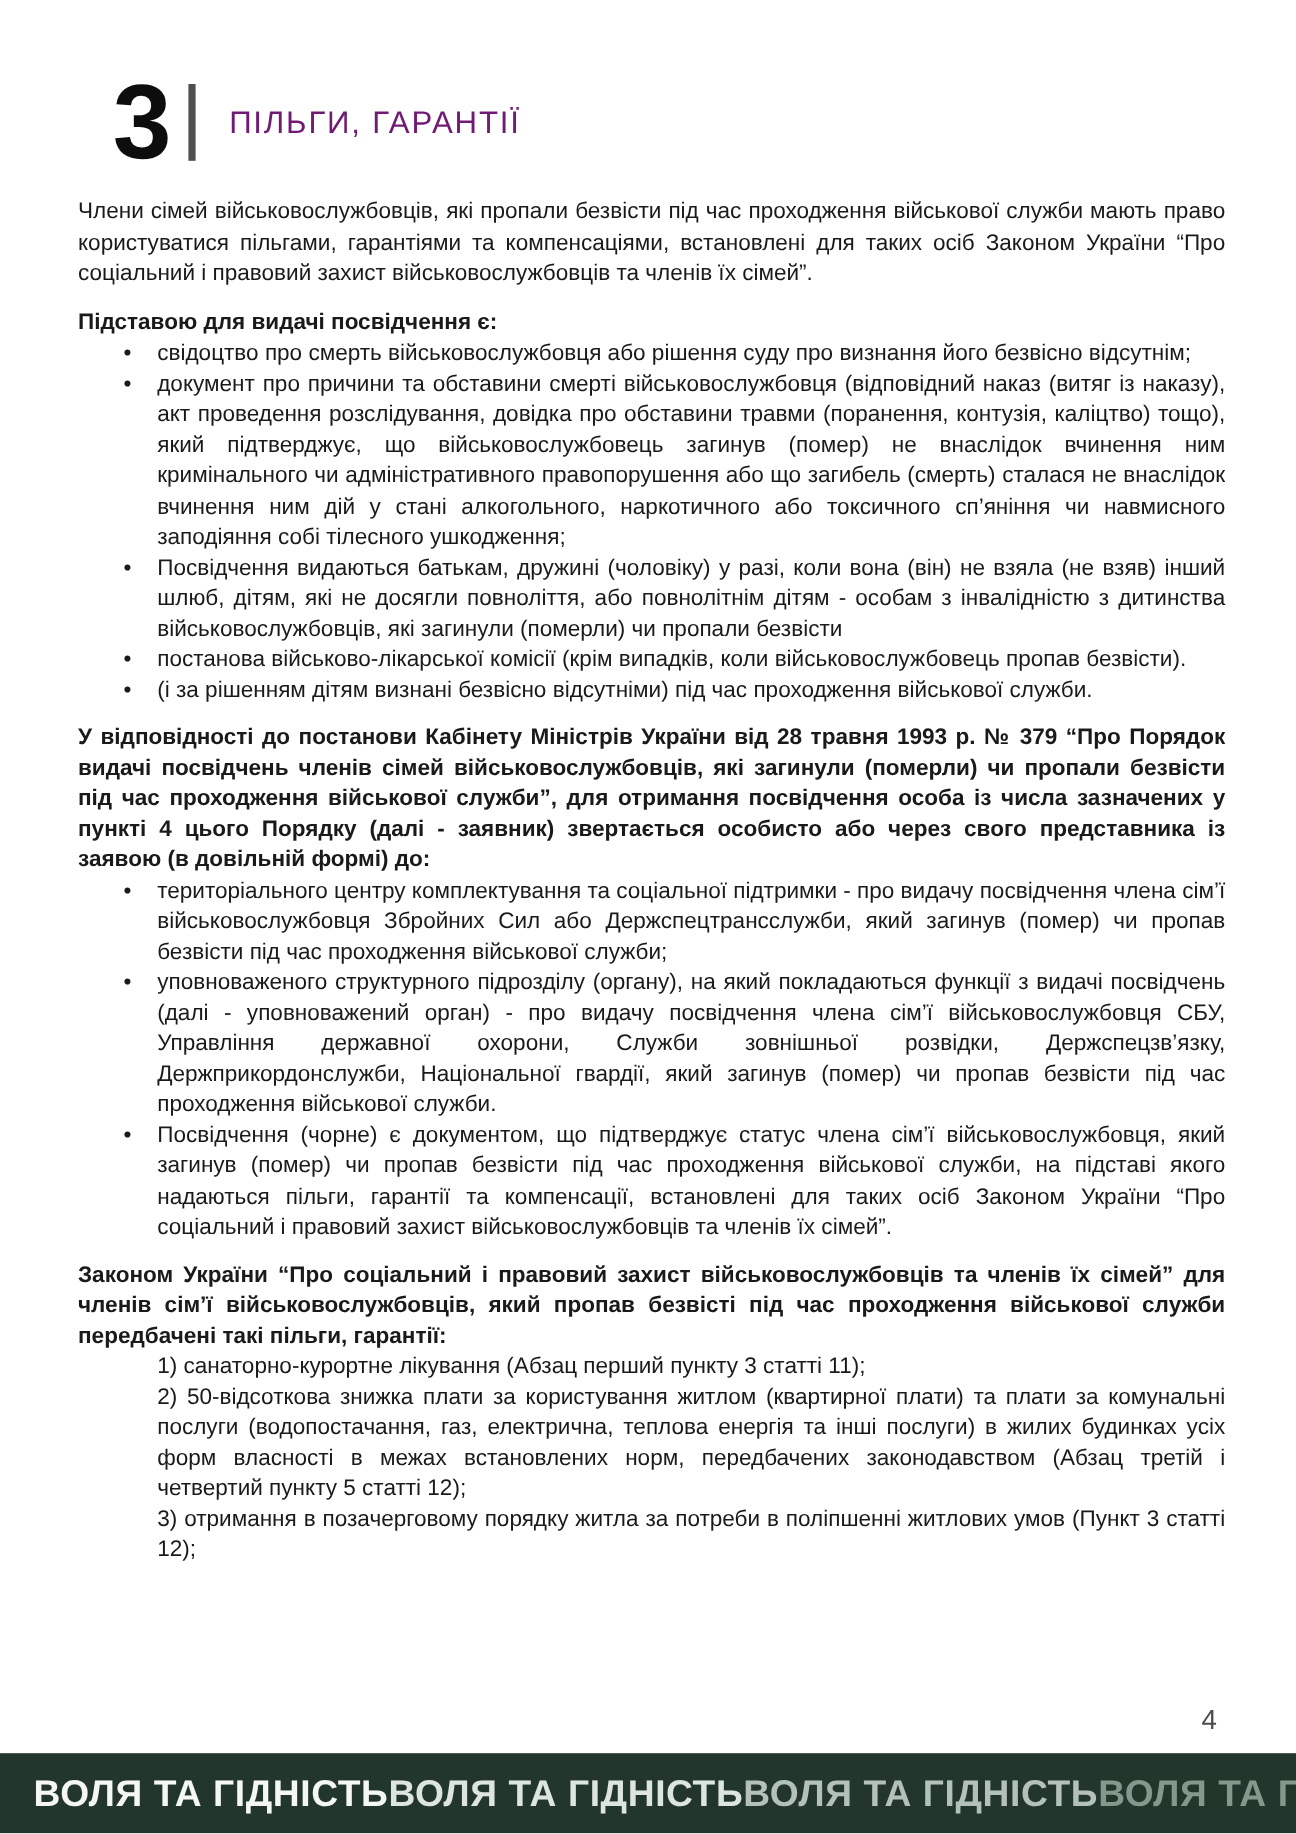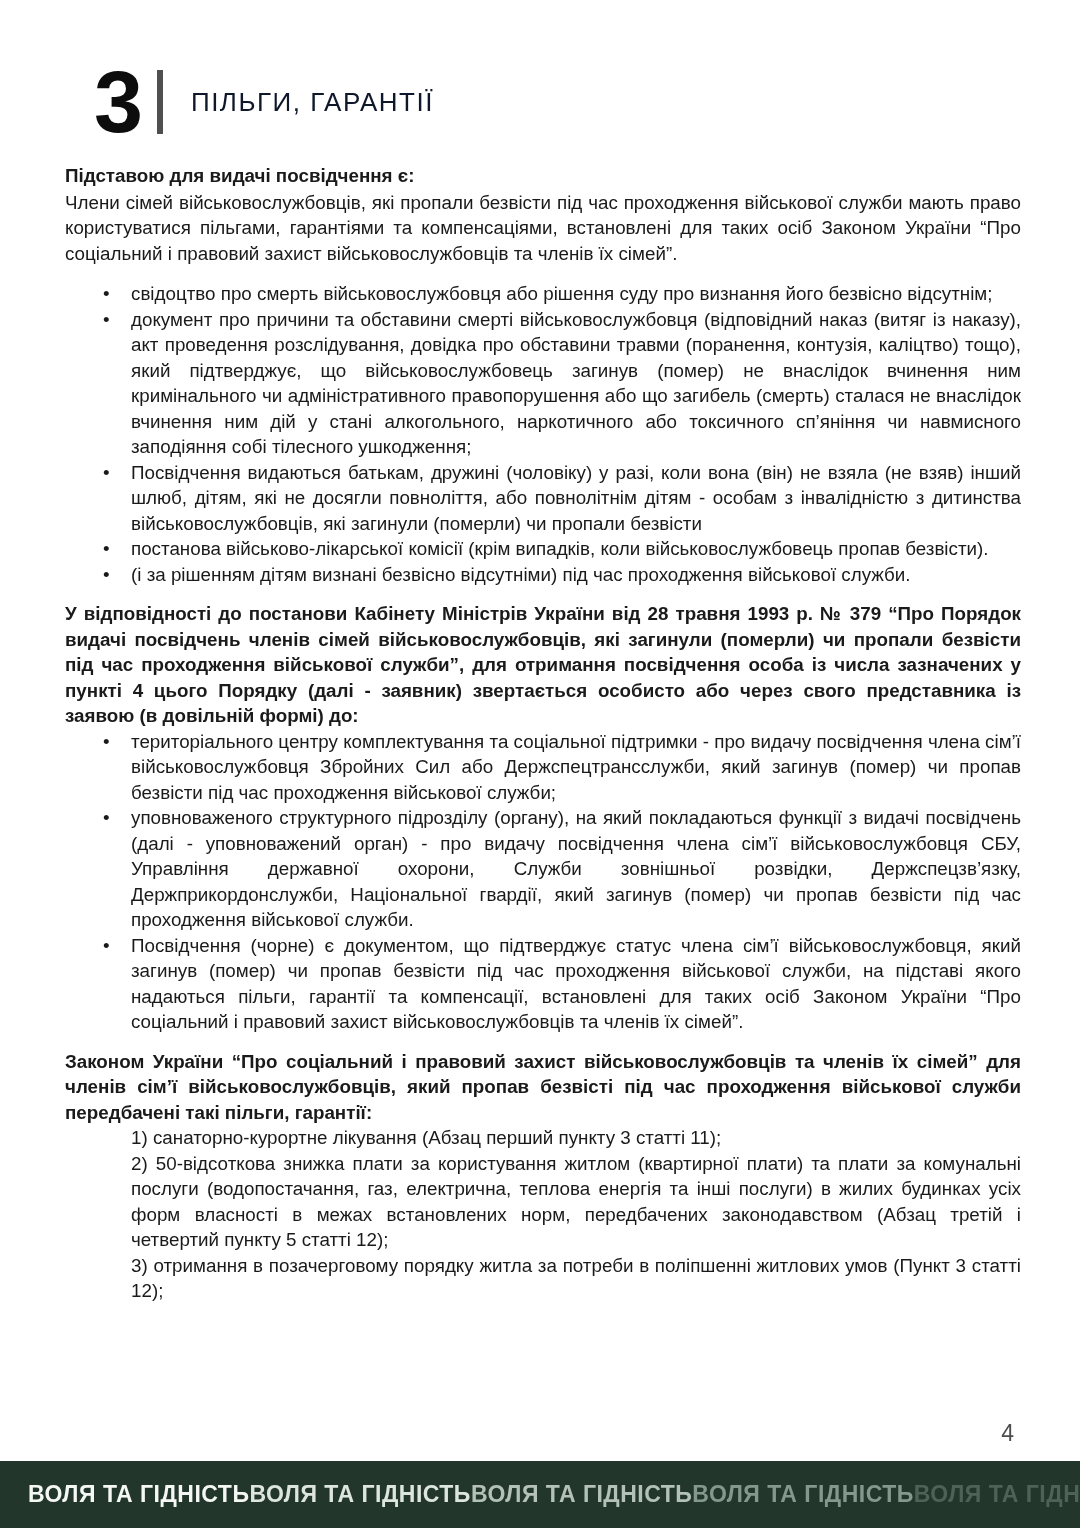--- a/index.html
+++ b/index.html
@@ -33,21 +33,21 @@
   }
   .chapter-bar {
     width: 6px;
     height: 64px;
     background: #4f4f4f;
     margin-left: 16px;
     margin-right: 28px;
   }
   .chapter-title {
     font-size: 26px;
-    color: #0f172a;
+    color: #701a75;
     letter-spacing: 1.5px;
     font-weight: 400;
   }
   
   .content {
     position: absolute;
     top: 163px;
     left: 65px;
     width: 956px;
     font-size: 18.8px;
@@ -93,43 +93,43 @@
     bottom: 0;
     height: 67px;
     background: #22362c;
     display: flex;
     align-items: center;
     justify-content: space-between;
     padding: 0 28px;
     box-sizing: border-box;
   }
   .footer span {
-    font-size: 23px;
+    font-size: 31px;
     font-weight: bold;
     letter-spacing: 0.5px;
     white-space: nowrap;
     text-align: center;
   }
 </style>
 </head>
 <body>
 
 <div class="page">
 
   <header class="chapter-header">
     <div class="chapter-number">3</div>
     <div class="chapter-bar"></div>
     <div class="chapter-title">ПІЛЬГИ, ГАРАНТІЇ</div>
   </header>
 
   <main class="content">
 
+    <p class="para">Члени сімей військовослужбовців, які пропали безвісти під час проходження військової служби мають право користуватися пільгами, гарантіями та компенсаціями, встановлені для таких осіб Законом України “Про соціальний і правовий захист військовослужбовців та членів їх сімей”.</p>
+
     <p class="para bold heading">Підставою для видачі посвідчення є:</p>
-
-    <p class="para">Члени сімей військовослужбовців, які пропали безвісти під час проходження військової служби мають право користуватися пільгами, гарантіями та компенсаціями, встановлені для таких осіб Законом України “Про соціальний і правовий захист військовослужбовців та членів їх сімей”.</p>
     <ul class="bullets">
       <li>свідоцтво про смерть військовослужбовця або рішення суду про визнання його безвісно відсутнім;</li>
       <li>документ про причини та обставини смерті військовослужбовця (відповідний наказ (витяг із наказу), акт проведення розслідування, довідка про обставини травми (поранення, контузія, каліцтво) тощо), який підтверджує, що військовослужбовець загинув (помер) не внаслідок вчинення ним кримінального чи адміністративного правопорушення або що загибель (смерть) сталася не внаслідок вчинення ним дій у стані алкогольного, наркотичного або токсичного сп’яніння чи навмисного заподіяння собі тілесного ушкодження;</li>
       <li>Посвідчення видаються батькам, дружині (чоловіку) у разі, коли вона (він) не взяла (не взяв) інший шлюб, дітям, які не досягли повноліття, або повнолітнім дітям - особам з інвалідністю з дитинства військовослужбовців, які загинули (померли) чи пропали безвісти</li>
       <li>постанова військово-лікарської комісії (крім випадків, коли військовослужбовець пропав безвісти).</li>
       <li>(і за рішенням дітям визнані безвісно відсутніми) під час проходження військової служби.</li>
     </ul>
 
     <p class="para bold tight">У відповідності до постанови Кабінету Міністрів України від 28 травня 1993 р. № 379 “Про Порядок видачі посвідчень членів сімей військовослужбовців, які загинули (померли) чи пропали безвісти під час проходження військової служби”, для отримання посвідчення особа із числа зазначених у пункті 4 цього Порядку (далі - заявник) звертається особисто або через свого представника із заявою (в довільній формі) до:</p>
     <ul class="bullets">

